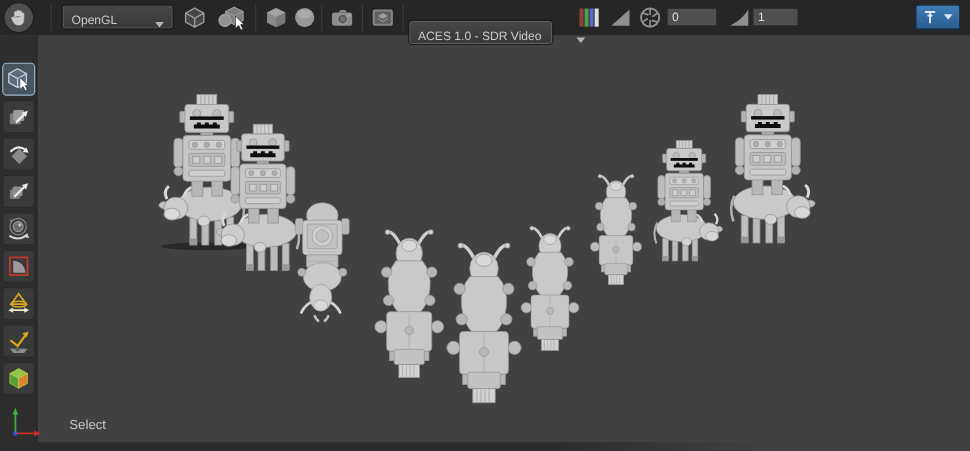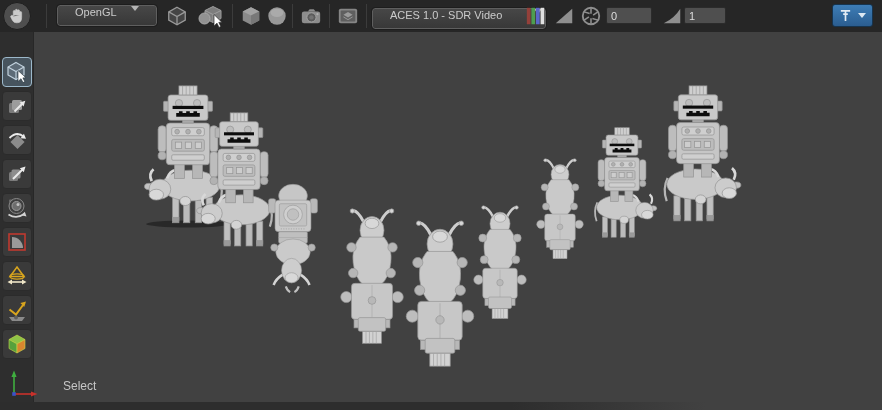--- a/index.html
+++ b/index.html
@@ -13,21 +13,21 @@
   .tb-divider { position:absolute; top:4px; width:1px; height:24px; background:#3c3c3c; }
   .hand-btn {
     position:absolute; left:3px; top:2px; width:28px; height:28px; border-radius:50%;
     background:#4e4e4e; border:1px solid #1e1e1e; box-sizing:border-box;
     display:flex; align-items:center; justify-content:center;
   }
   .combo {
     position:absolute; height:21px; box-sizing:border-box;
     background:linear-gradient(#474747,#383838);
     border:1px solid #5f5f5f; outline:1px solid #1d1d1d; border-radius:3px;
-    color:#cbcbcb; font-size:11px; display:flex; align-items:flex-start; padding:0 17px;
+    color:#cbcbcb; font-size:11px; display:flex; align-items:flex-end; padding:0 7px;
     cursor:default; white-space:nowrap;
   }
   .tri { width:0; height:0; border-left:4px solid transparent; border-right:4px solid transparent;
          border-top:5px solid #b5b5b5; margin-left:auto; }
   .tb-icon {
     position:absolute; top:3px; width:26px; height:26px; display:flex;
     align-items:center; justify-content:center; border-radius:3px;
   }
   .num-field {
     position:absolute; top:7px; height:17px; box-sizing:border-box;
@@ -236,21 +236,21 @@
     <div class="tb-icon" style="left:335px">
       <svg width="24" height="22" viewBox="0 0 24 24">
         <rect x="2" y="4" width="20" height="16" rx="2" fill="#868686"></rect>
         <rect x="4" y="6" width="16" height="12" rx="1" fill="#5f5f5f"></rect>
         <path d="M12 7.5 17 10.5 12 13.5 7 10.5 Z" fill="#9b9b9b"></path>
         <path d="M7 13 12 16 17 13" stroke="#9b9b9b" fill="none"></path>
       </svg>
     </div>
     <div class="tb-divider" style="left:366px"></div>
 
-    <div class="combo" style="left:372px; top:8px; width:174px;gap:32px;">
+    <div class="combo" style="left:372px; top:19px; width:130px;gap:32px;">
       <span>ACES 1.0 - SDR Video</span>
       <span class="tri"></span>
     </div>
 
     <div class="tb-icon" style="left:523px">
       <svg width="22" height="22" viewBox="0 0 24 24">
         <rect x="2" y="3" width="4" height="18" fill="#94403a"></rect>
         <rect x="7" y="3" width="4" height="18" fill="#4e9e50"></rect>
         <rect x="12" y="3" width="4" height="18" fill="#5b67c9"></rect>
         <rect x="17" y="3" width="4" height="18" fill="#e0e0e0"></rect>

